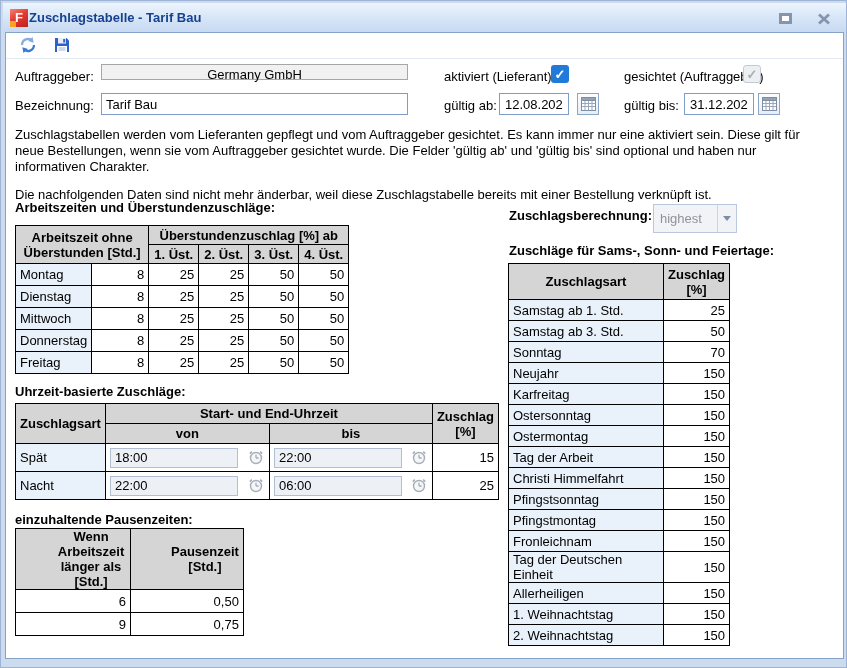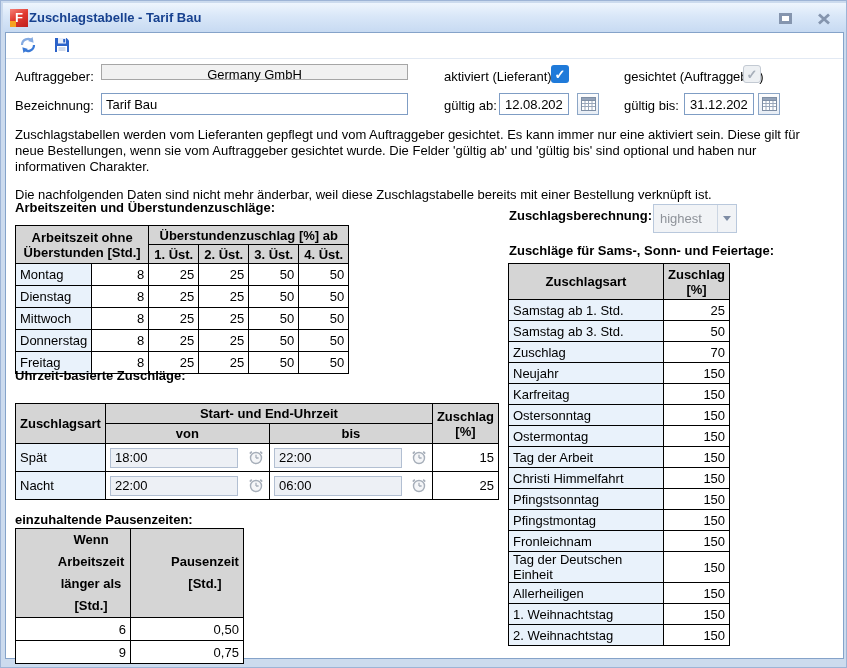--- a/index.html
+++ b/index.html
@@ -74,21 +74,21 @@
   th { background:#d5d5d5; font-weight:bold; text-align:center; }
   td.lbl { background:#e9f2fb; text-align:left; }
   td.num { background:#fff; text-align:right; }
   .t1 { left:9px; top:192px; }
   .t1 th { height:19px; line-height:15px; }
   .t1 td { height:22px; }
   .t2 { left:9px; top:370px; }
   .t2 th { height:20px; line-height:15px; }
   .t2 td { height:28px; }
   .t3 { left:9px; top:495px; }
-  .t3 th { height:50px; line-height:22px;padding-left:40px; }
+  .t3 th { height:50px; line-height:15px;padding-left:40px; }
   .t3 td { height:23px; }
   .t4 { left:502px; top:230px; }
   .t4 th { height:36px; line-height:15px; }
   .t4 td { height:21px; }
   .timecell { background:#fff; }
   .timewrap { display:flex; align-items:flex-start; justify-content:space-between; }
   input.timeinput {
     width:128px; height:20px; border:1px solid #b2bfd2; background:#edf0f5;
     font-family:"Liberation Sans", sans-serif; font-size:13px; padding:0 4px; color:#000;
   }
@@ -241,21 +241,21 @@
         <td class="lbl">Freitag</td>
         <td class="num">8</td>
         <td class="num">25</td>
         <td class="num">25</td>
         <td class="num">50</td>
         <td class="num">50</td>
       </tr>
     </tbody>
       </table>
 
-    <span class="h-left" style="left:9px; top:335px;">Uhrzeit-basierte Zuschläge:</span>
+    <span class="h-left" style="left:9px; top:351px;">Uhrzeit-basierte Zuschläge:</span>
     <table class="t2">
       <colgroup>
           <col style="width:85px">
           <col style="width:164px">
           <col style="width:163px">
           <col style="width:55px">
         </colgroup>
       <tbody>
           <tr>
         <th rowspan="2">Zuschlagsart</th>
@@ -368,21 +368,21 @@
       </tr>
       <tr>
             <td class="lbl">Samstag ab 1. Std.</td>
             <td class="num">25</td>
           </tr>
       <tr>
             <td class="lbl">Samstag ab 3. Std.</td>
             <td class="num">50</td>
           </tr>
       <tr>
-            <td class="lbl">Zuschlag</td>
+            <td class="lbl">Sonntag</td>
             <td class="num">70</td>
           </tr>
       <tr>
             <td class="lbl">Neujahr</td>
             <td class="num">150</td>
           </tr>
       <tr>
             <td class="lbl">Karfreitag</td>
             <td class="num">150</td>
           </tr>

